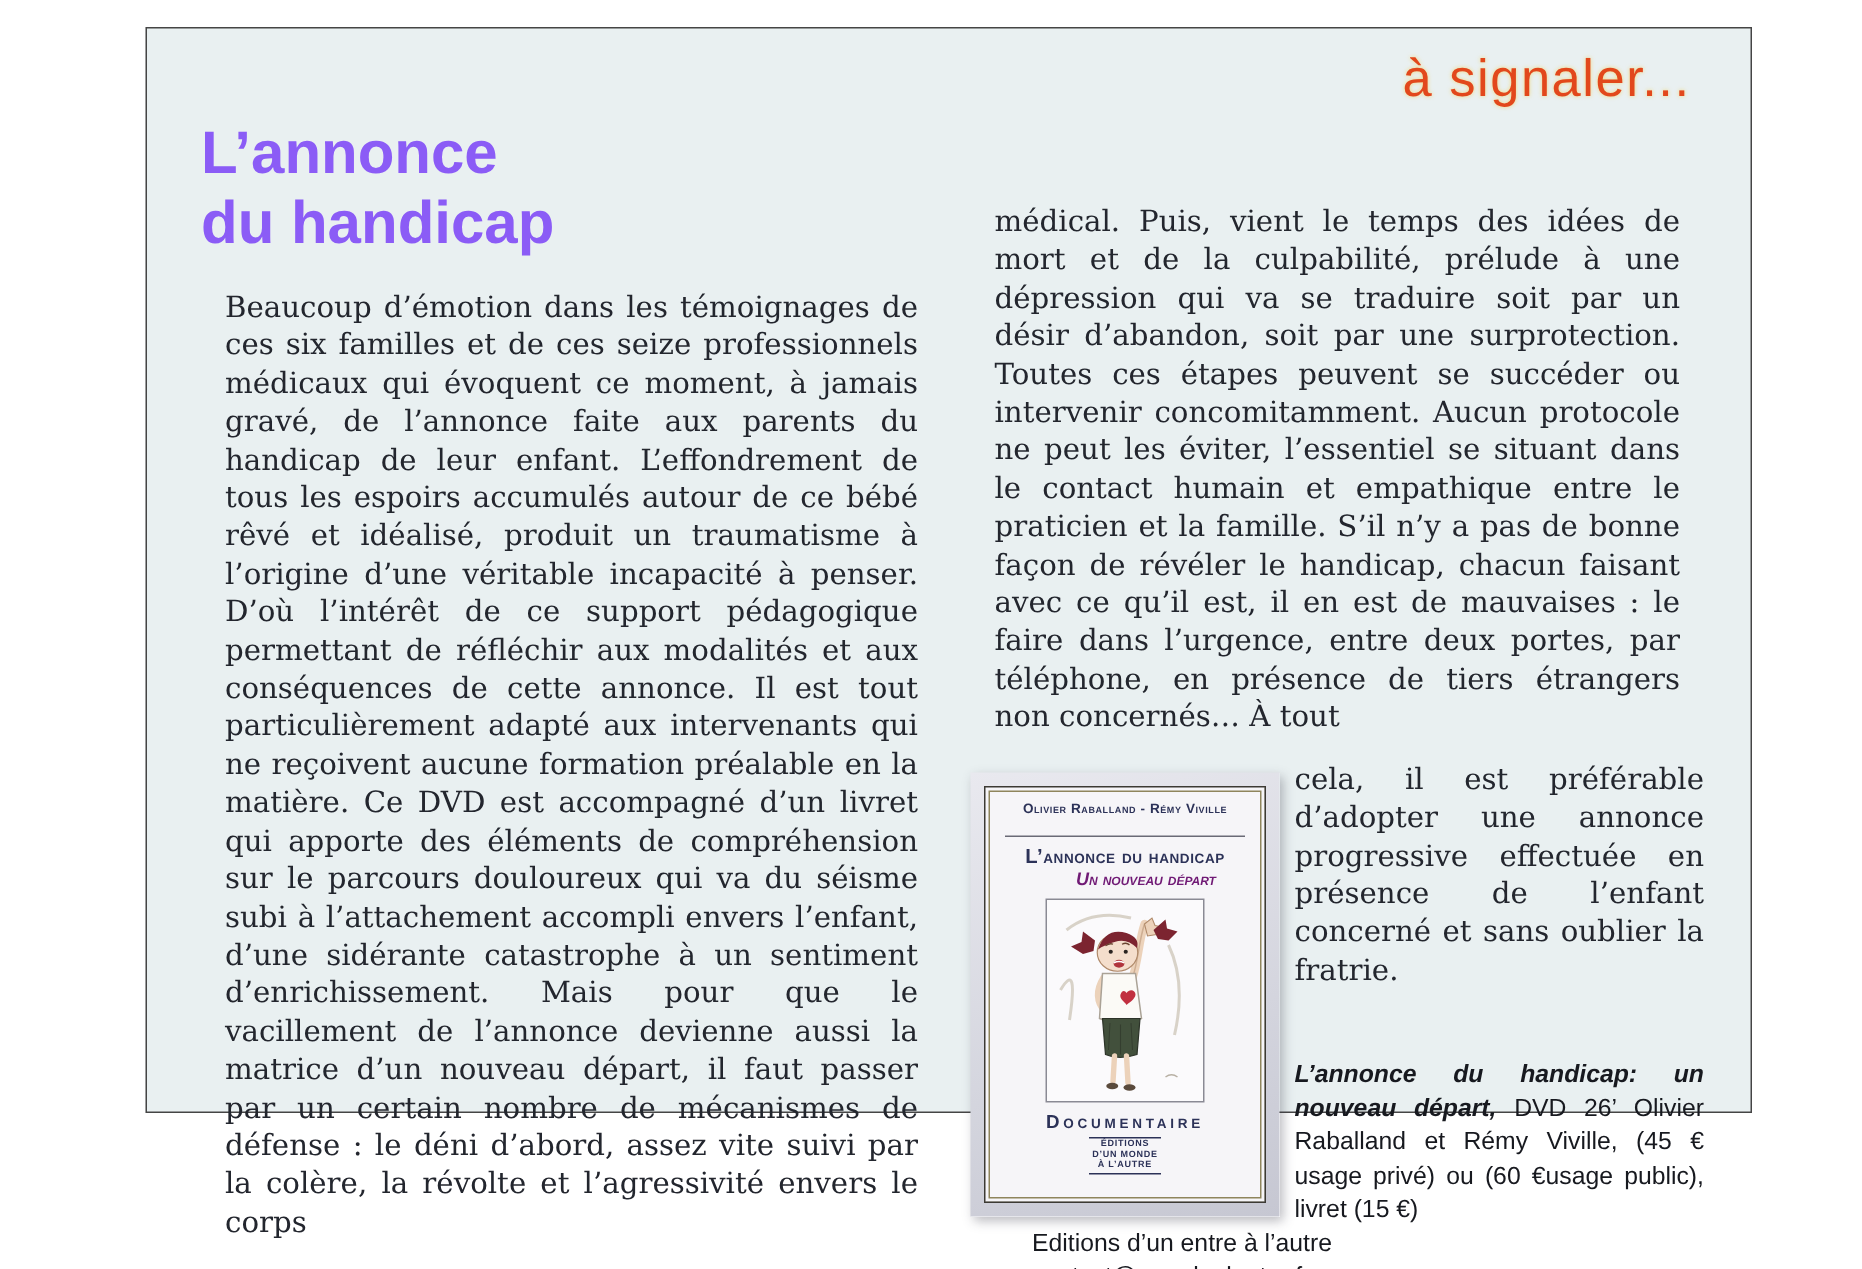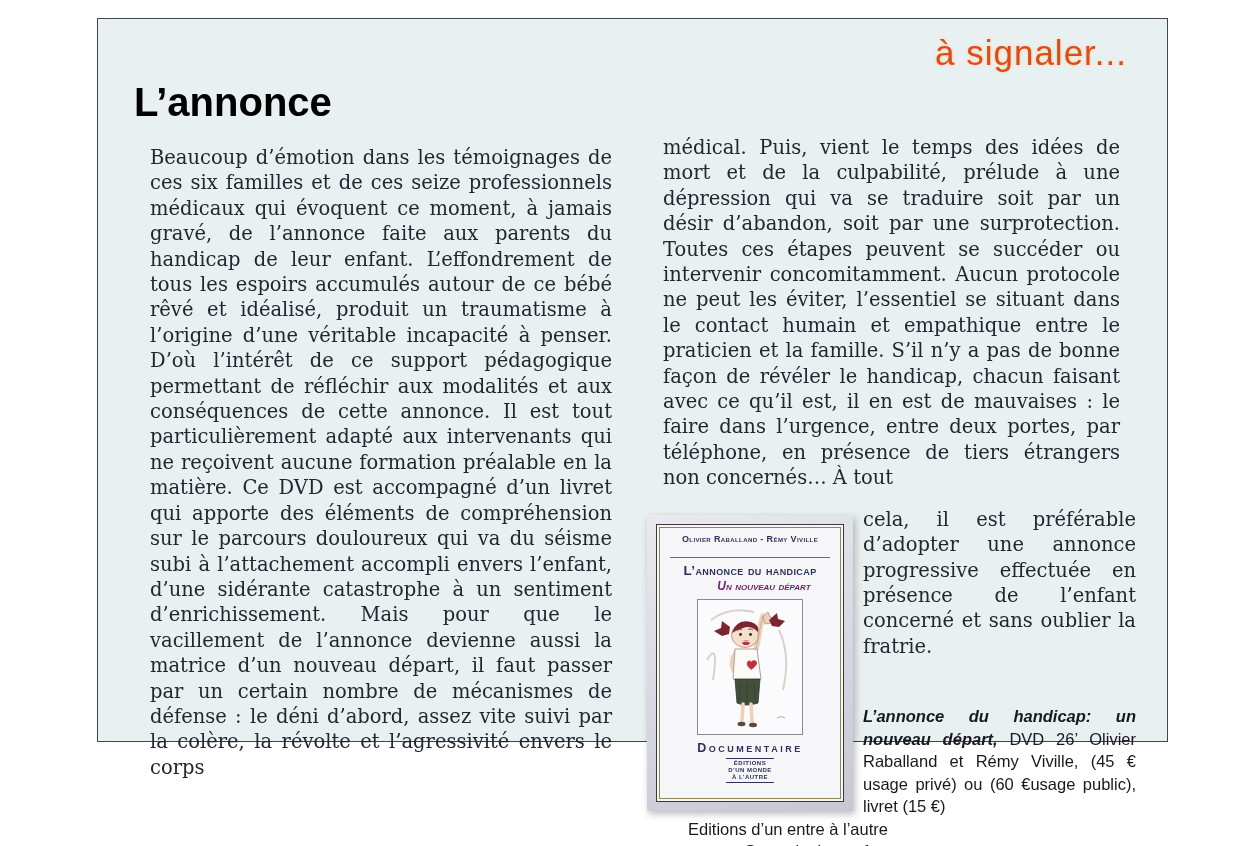--- a/index.html
+++ b/index.html
@@ -11,21 +11,21 @@
     position:absolute; left:97px; top:18px; width:1071px; height:724px;
     background:#e9f0f1; border:1.6px solid #454545; box-sizing:border-box;
   }
   .signaler {
     position:absolute; top:14px; right:40px;
     font-size:35px; letter-spacing:1px; color:#e2481c;
     text-shadow:0 0 3px rgba(247,197,34,.55);
   }
   .col-left { position:absolute; left:36px; top:60px; width:494px; }
   .page-title {
-    font-size:40px; line-height:47px; font-weight:bold; color:#000000;
+    font-size:40px; line-height:47px; font-weight:bold; color:#8b5cf6;
   }
   .body-text {
     font-family:"DejaVu Serif", serif; font-size:19.5px; line-height:25.4px;
     color:#23262e; text-align:justify; hyphens:auto; margin:16px;
   }
   .col-left .body-text { margin-top:19px; }
   .col-right { position:absolute; left:549px; top:100px; width:489px; }
   .dvd-float {
     float:left; width:206px; height:296px; margin:8px 10px 6px 0;
     background:linear-gradient(160deg,#e9e9ef 0%,#d4d5de 60%,#c6c7d2 100%);
@@ -85,20 +85,21 @@
 
 <div class="page">
 
   <div class="page-box">
 
     <div class="signaler">à signaler...</div>
 
     <div class="col-left">
       <div class="page-title">
         <div>L’annonce</div>
+        <div>du handicap</div>
       </div>
       <p class="body-text">Beaucoup d’émotion dans les témoignages de ces six familles et de ces seize professionnels médicaux qui évoquent ce moment, à jamais gravé, de l’annonce faite aux parents du handicap de leur enfant. L’effondrement de tous les espoirs accumulés autour de ce bébé rêvé et idéalisé, produit un traumatisme à l’origine d’une véritable incapacité à penser. D’où l’intérêt de ce support pédagogique permettant de réfléchir aux modalités et aux conséquences de cette annonce. Il est tout particulièrement adapté aux intervenants qui ne reçoivent aucune formation préalable en la matière. Ce DVD est accompagné d’un livret qui apporte des éléments de compréhension sur le parcours douloureux qui va du séisme subi à l’attachement accompli envers l’enfant, d’une sidérante catastrophe à un sentiment d’enrichissement. Mais pour que le vacillement de l’annonce devienne aussi la matrice d’un nouveau départ, il faut passer par un certain nombre de mécanismes de défense : le déni d’abord, assez vite suivi par la colère, la révolte et l’agressivité envers le corps</p>
     </div>
 
     <div class="col-right">
       <p class="body-text">médical. Puis, vient le temps des idées de mort et de la culpabilité, prélude à une dépression qui va se traduire soit par un désir d’abandon, soit par une surprotection. Toutes ces étapes peuvent se succéder ou intervenir concomitamment. Aucun protocole ne peut les éviter, l’essentiel se situant dans le contact humain et empathique entre le praticien et la famille. S’il n’y a pas de bonne façon de révéler le handicap, chacun faisant avec ce qu’il est, il en est de mauvaises : le faire dans l’urgence, entre deux portes, par téléphone, en présence de tiers étrangers non concernés… À tout</p>
 
       <div class="dvd-float">
         <div class="dvd-card">
           <div class="dvd-authors">Olivier Raballand - Rémy Viville</div>

